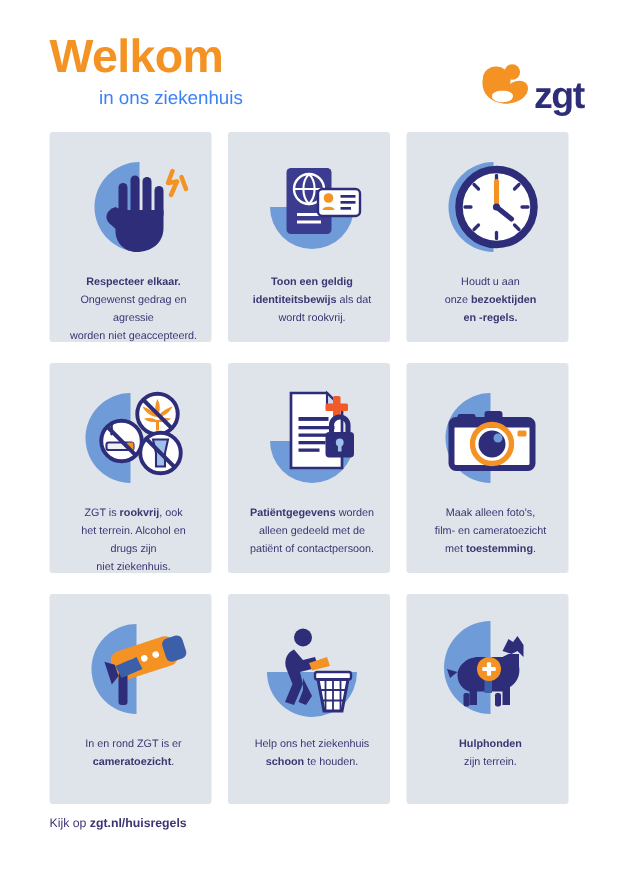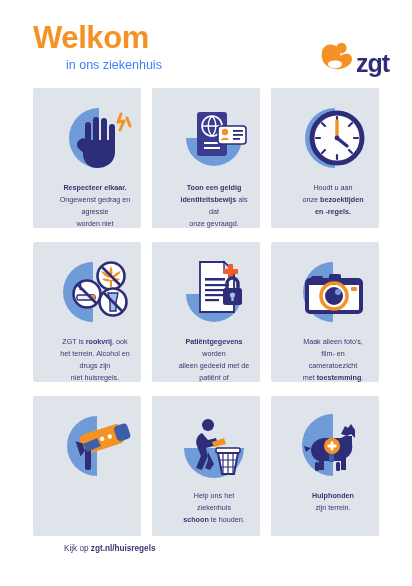--- a/index.html
+++ b/index.html
@@ -57,21 +57,21 @@
     row-gap:14px;
   }
   .card{
     background:#dfe3ea;
     border-radius:2px;
     position:relative;
     display:flex;
     flex-direction:column;
     align-items:center;
     box-sizing:border-box;
-    padding:8px 6px 8px 22px;
+    padding:8px 6px 8px 10px;
     overflow:hidden;
   }
   .card-art{
     width:96px;height:76px;
     display:flex;align-items:center;justify-content:center;
     flex:0 0 auto;
     margin-top:4px;
   }
   .card-text{
     margin-top:6px;
@@ -82,21 +82,20 @@
     padding:0 3px;
   }
   .card-text b{font-weight:bold;}
 
   
   .footer{
     position:absolute;
     left:33px; top:544px;
     font-size:8.2px;
     color:#3b3572;
-    margin-left:31px;
   }
   .footer b{font-weight:bold;}
 </style>
 </head>
 <body>
 
 <div class="poster">
 
   <div class="header">
     <div class="title-block">
@@ -155,21 +154,21 @@
           <circle cx="59" cy="32" r="3.2" fill="#f49324"></circle>
           <path d="M55 40 C55 37, 63 37, 63 40 Z" fill="#f49324"></path>
           <rect x="67" y="30" width="10" height="1.8" fill="#2e2d7a"></rect>
           <rect x="67" y="34" width="10" height="1.8" fill="#2e2d7a"></rect>
           <rect x="67" y="38" width="7" height="1.8" fill="#2e2d7a"></rect>
         </svg>
       </div>
       <div class="card-text">
         <b>Toon een geldig</b><br>
         <b>identiteitsbewijs</b><span> als dat</span><br>
-        <span>onze gevraagd.</span>
+        <span>wordt rookvrij.</span>
       </div>
     </div>
 
     <div class="card">
       <div class="card-art">
         <svg width="96" height="76" viewBox="0 0 96 76">
           <path d="M50 8 A30 30 0 0 0 50 68 Z" fill="#6f9bd8"></path>
           <circle cx="52" cy="38" r="25" fill="#ffffff" stroke="#2e2d7a" stroke-width="5"></circle>
           <g stroke="#2e2d7a" stroke-width="2.2" stroke-linecap="round">
             <path d="M52 17 V21"></path>
@@ -219,21 +218,21 @@
 
           <circle cx="66" cy="48" r="14" fill="#ffffff"></circle>
           <path d="M61 39 H71 L69 48 V57 H63 V48 Z" fill="#9fc0e8" stroke="#2e2d7a" stroke-width="1.4"></path>
           <circle cx="66" cy="48" r="13.5" fill="none" stroke="#2e2d7a" stroke-width="2.6"></circle>
           <path d="M57 39 L75 57" stroke="#2e2d7a" stroke-width="2.6"></path>
         </svg>
       </div>
       <div class="card-text">
         <span>ZGT is </span><b>rookvrij</b><span>, ook</span><br>
         <span>het terrein. Alcohol en drugs zijn</span><br>
-        <span>niet huisregels.</span>
+        <span>niet ziekenhuis.</span>
       </div>
     </div>
 
     <div class="card">
       <div class="card-art">
         <svg width="96" height="76" viewBox="0 0 96 76">
           <path d="M20 40 A28 28 0 0 0 76 40 Z" fill="#6f9bd8"></path>
           <path d="M34 8 H58 L68 18 V58 H34 Z" fill="#ffffff" stroke="#2e2d7a" stroke-width="1.8"></path>
           <path d="M58 8 L58 18 L68 18 Z" fill="#cfd9ea" stroke="#2e2d7a" stroke-width="1.4"></path>
           <g fill="#2e2d7a">
@@ -290,20 +289,24 @@
             <rect x="70" y="24" width="14" height="16" rx="4" fill="#3b5fa8"></rect>
             <circle cx="48" cy="32" r="2.2" fill="#ffffff"></circle>
             <circle cx="56" cy="32" r="2.2" fill="#ffffff"></circle>
             <circle cx="64" cy="32" r="2.2" fill="#ffffff"></circle>
             <path d="M30 26 L36 30 L36 38 L30 42 Z" fill="#2e2d7a"></path>
           </g>
           <rect x="38" y="40" width="6" height="22" rx="2" fill="#2e2d7a"></rect>
           <path d="M36 36 L50 30 L54 38 L40 44 Z" fill="#3b5fa8"></path>
         </svg>
       </div>
+      <div class="card-text">
+        <span>In en rond ZGT is er</span><br>
+        <b>cameratoezicht</b><span>.</span>
+      </div>
     </div>
 
     <div class="card">
       <div class="card-art">
         <svg width="96" height="76" viewBox="0 0 96 76">
           <path d="M18 40 A30 30 0 0 0 78 40 Z" fill="#6f9bd8"></path>
           <g fill="#2e2d7a">
             <circle cx="42" cy="17" r="6"></circle>
             <path d="M36 25 C31 27, 29 33, 31 38 L35 48 L30 60 L36 62 L42 48 L40 40 L48 38 L52 36 L50 30 L42 32 Z"></path>
             <path d="M42 44 L48 56 L44 62 L39 60 L42 52 Z"></path>

